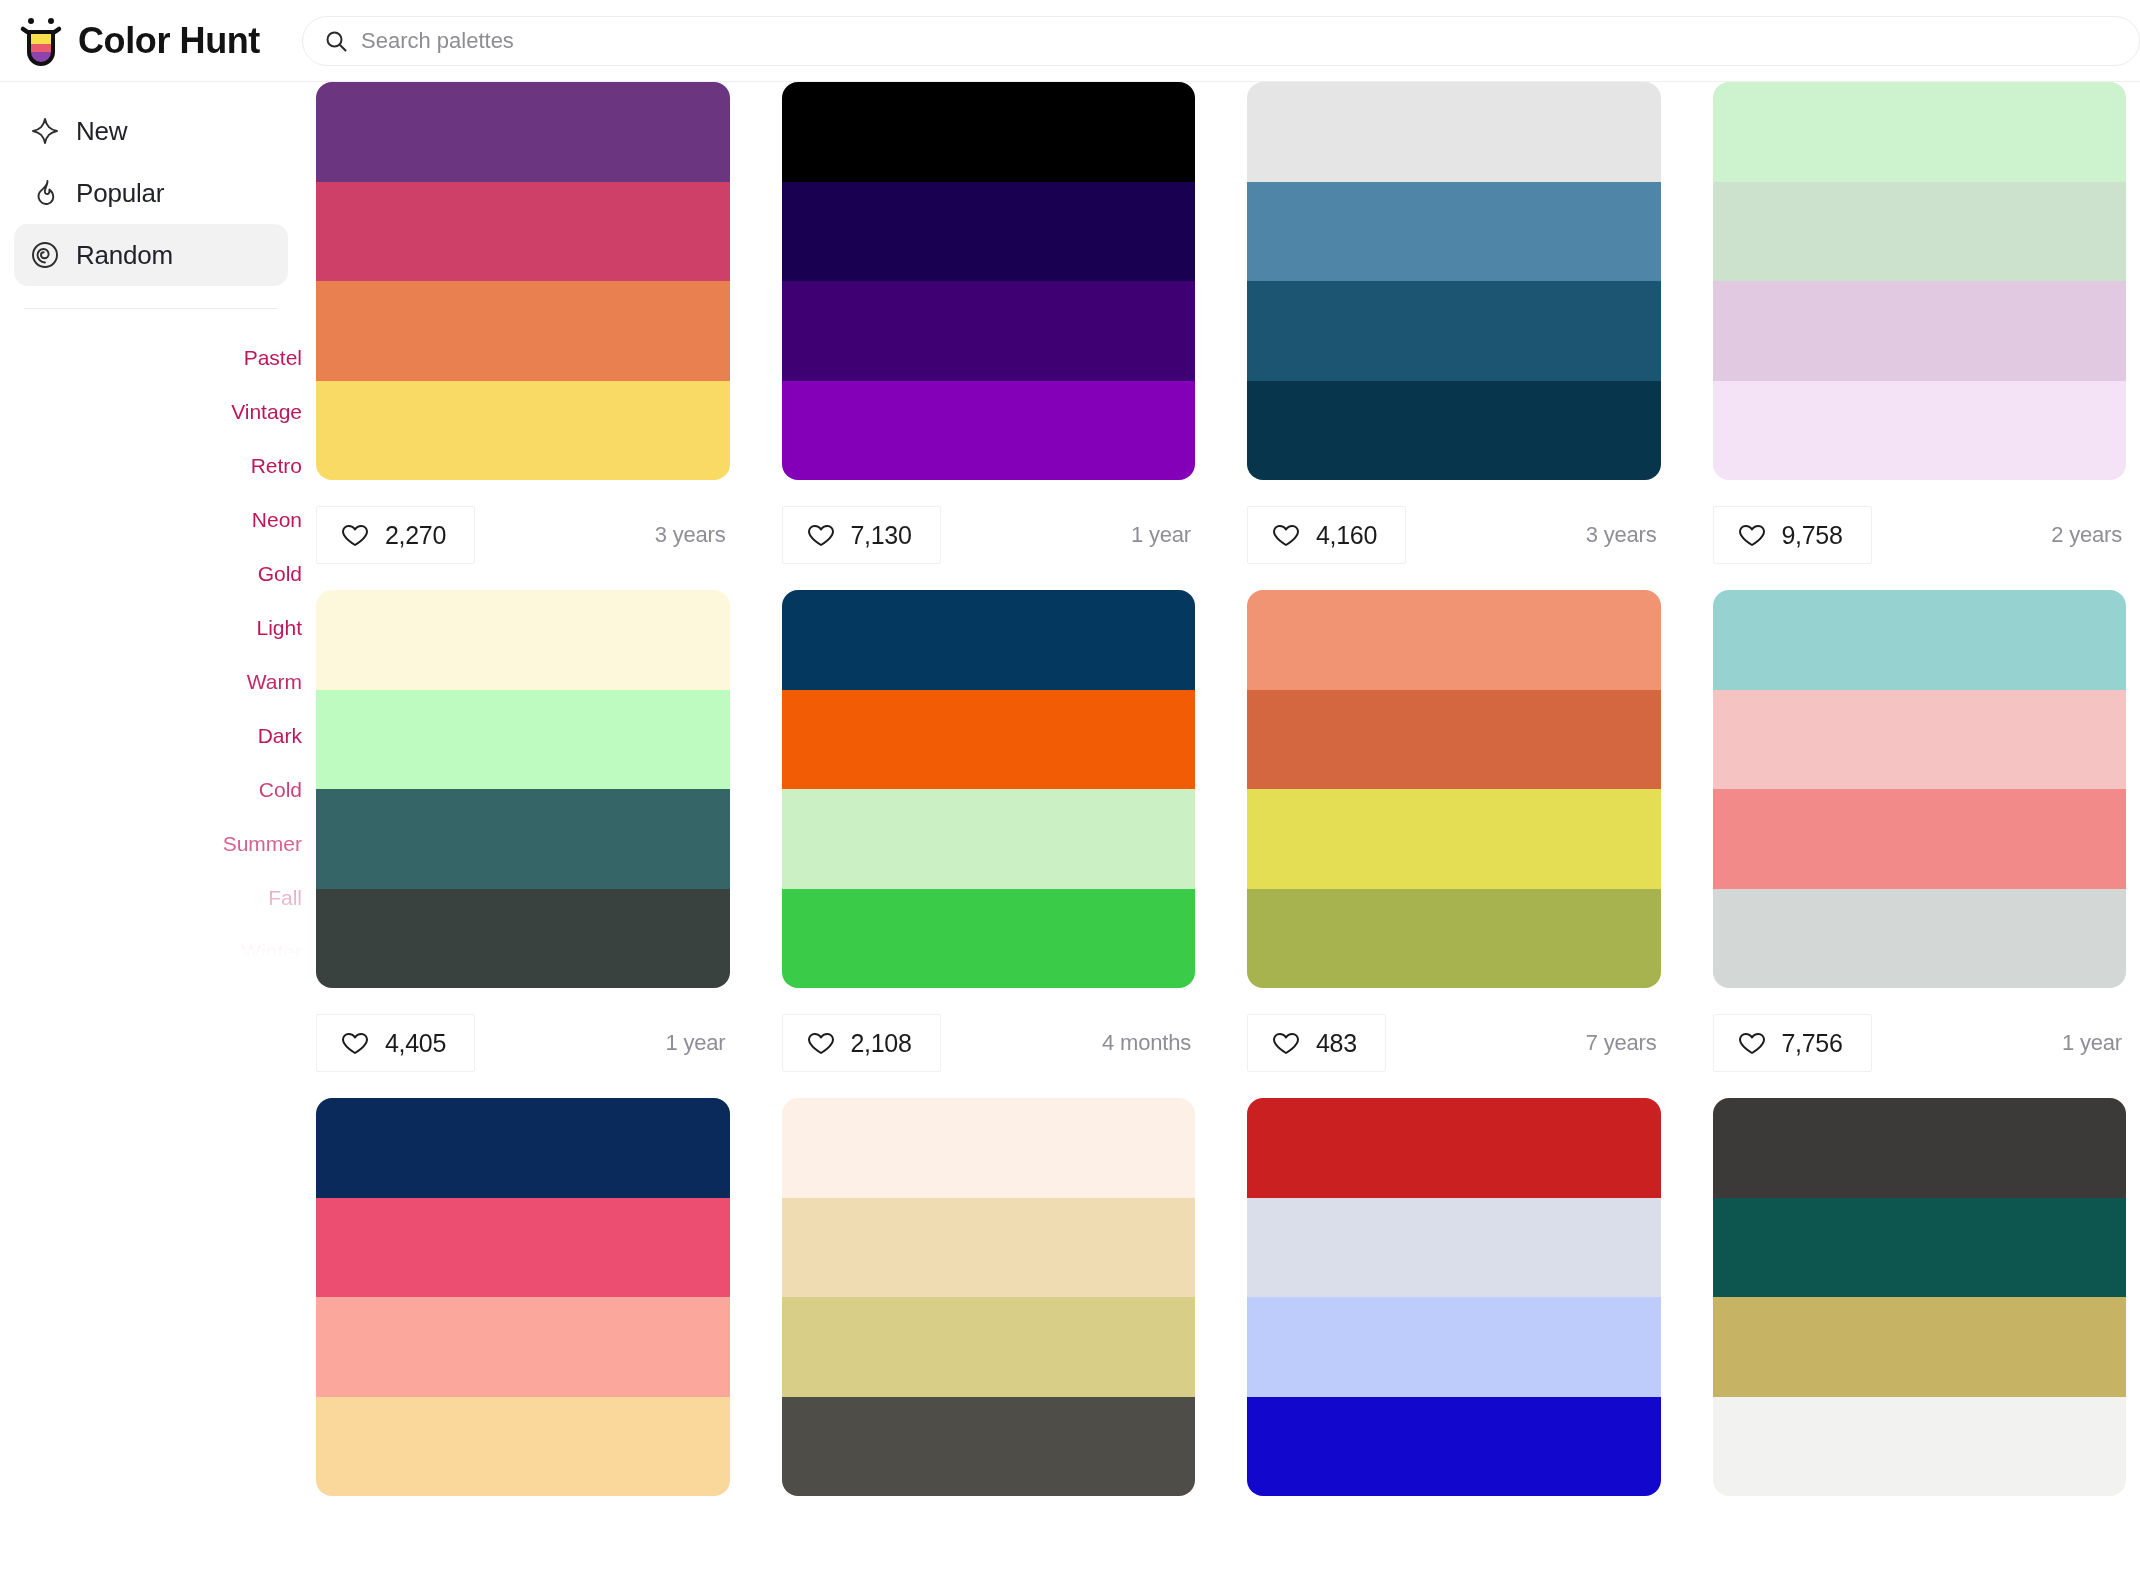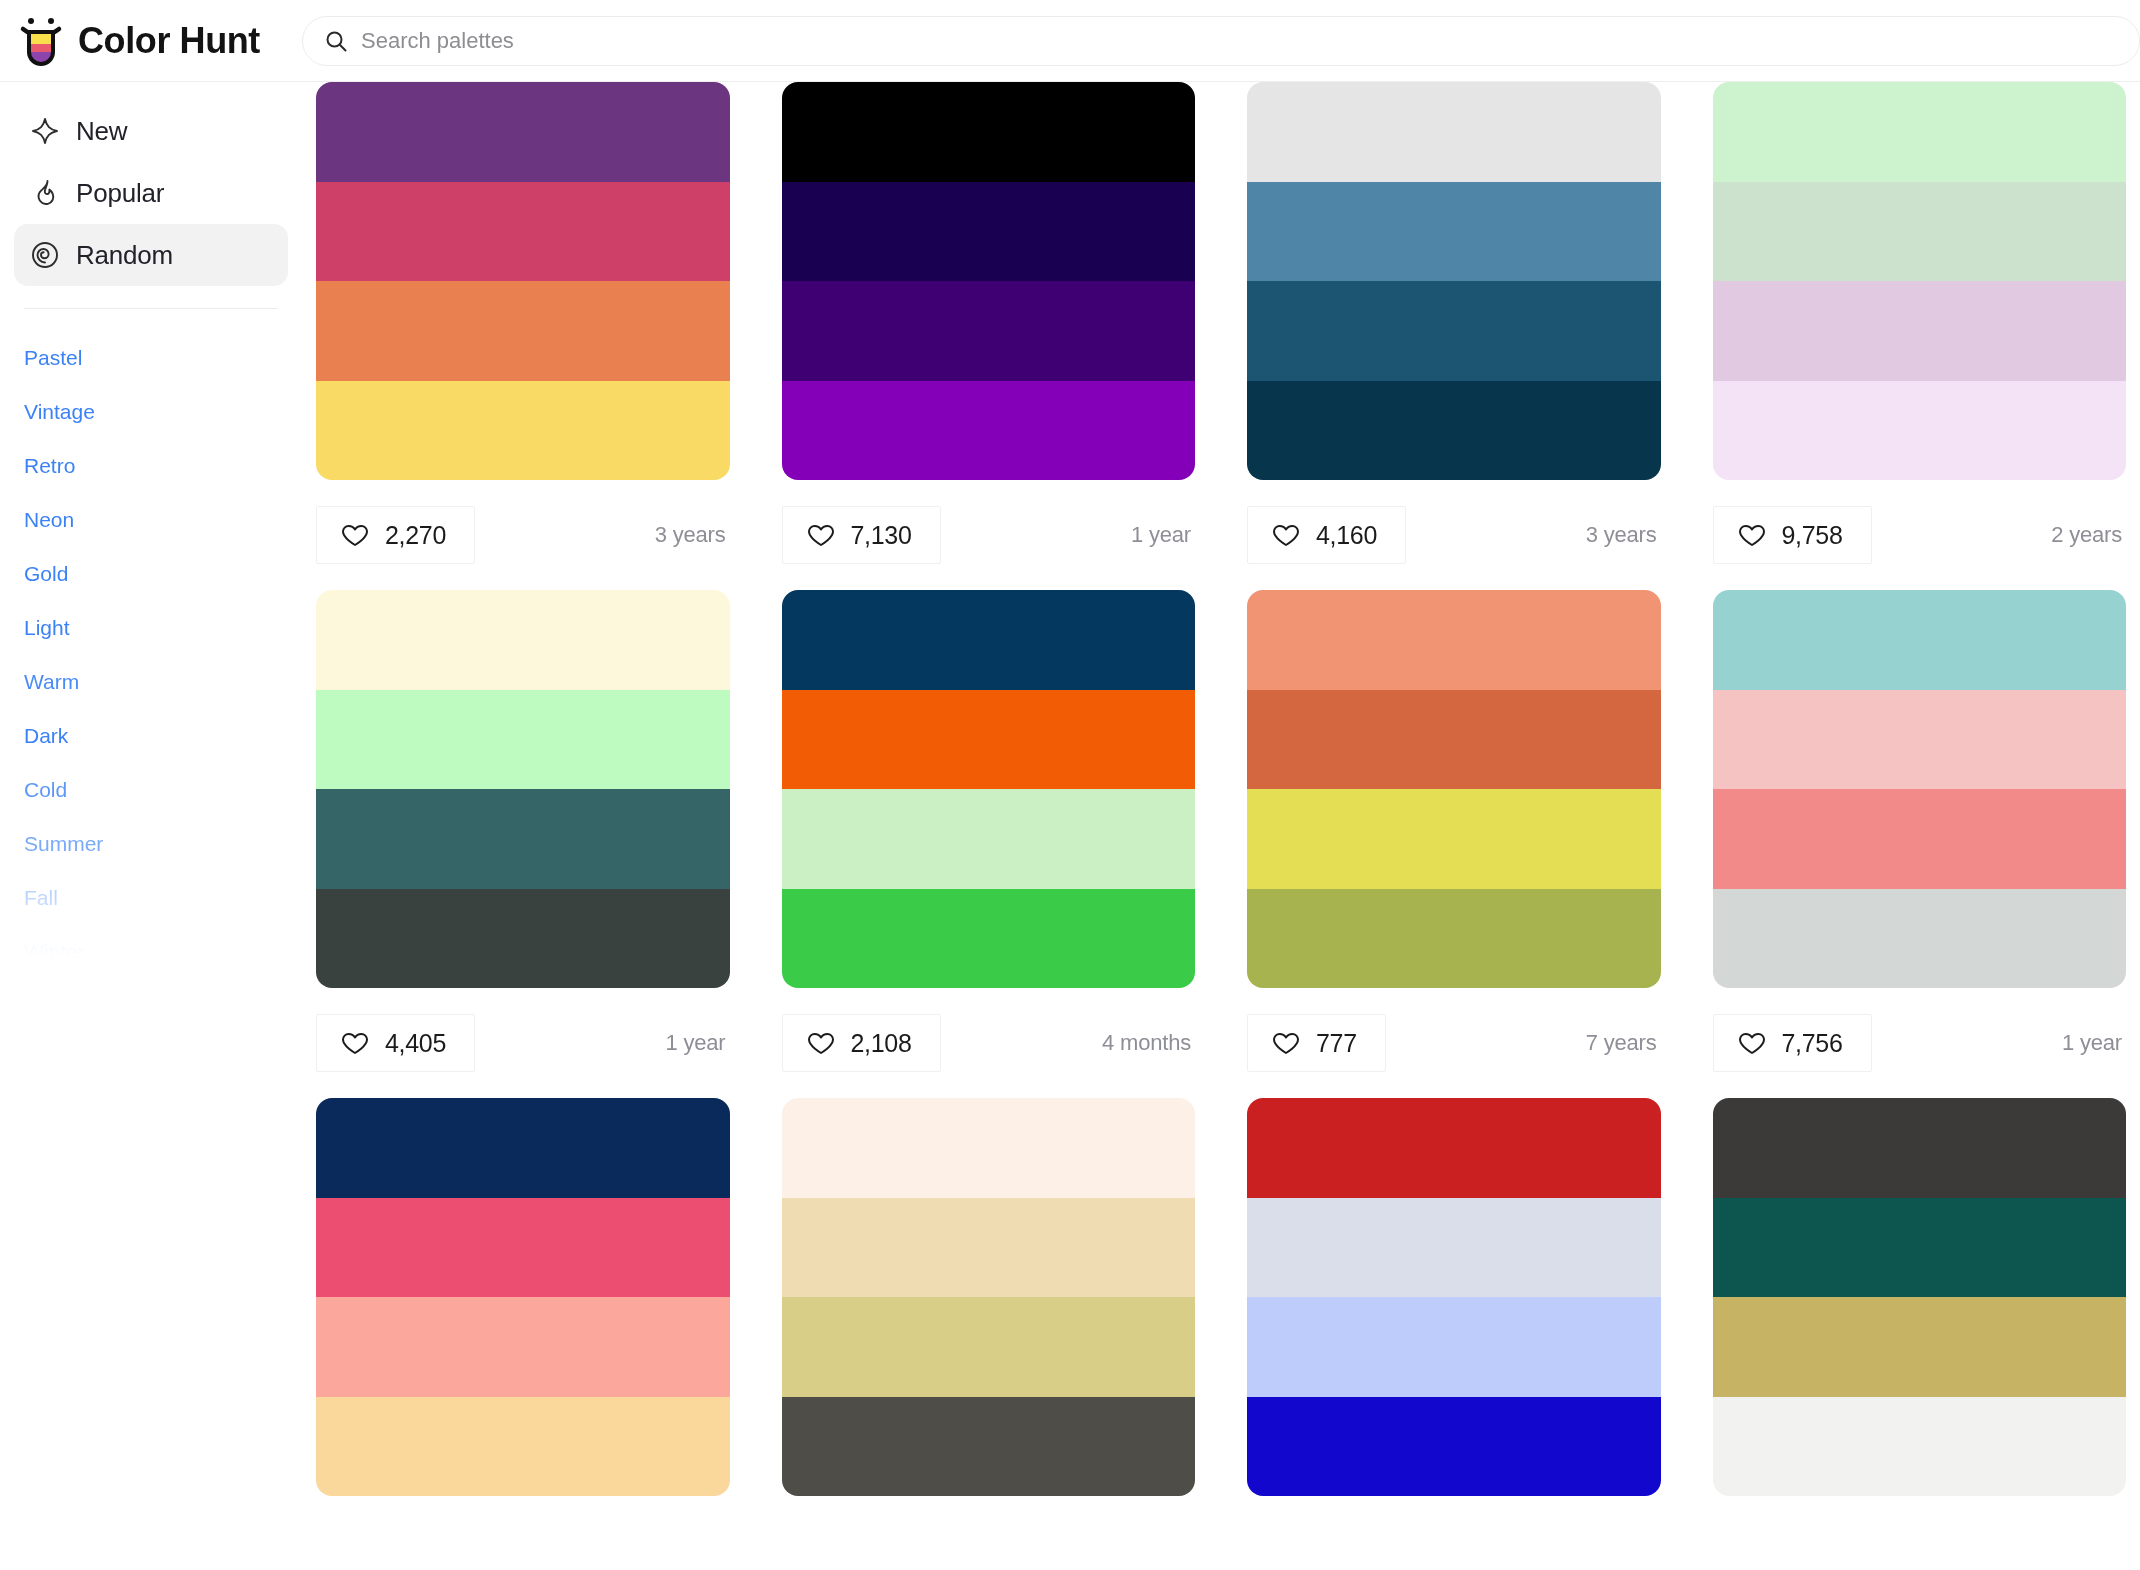--- a/index.html
+++ b/index.html
@@ -95,24 +95,25 @@
     background: #ececec;
     margin: 22px 24px 10px 24px;
   }
   #taglist {
     padding: 12px 0 0 24px;
     -webkit-mask-image: linear-gradient(to bottom, #000 0px, #000 540px, transparent 640px);
     mask-image: linear-gradient(to bottom, #000 0px, #000 540px, transparent 640px);
   }
   .tag-item {
     font-size: 21px;
-    color: #3b82f6;
+    color: #be185d;
     line-height: 54px;
     height: 54px;
     cursor: pointer;
+    text-align: right;
   }
 
   
   #grid {
     position: absolute;
     top: 82px;
     left: 302px;
     width: 1838px;
     height: 1488px;
     padding: 0 14px;
@@ -360,21 +361,21 @@
         <div class="swatch" style="background: rgb(240, 148, 115);"></div>
         <div class="swatch" style="background: rgb(213, 103, 64);"></div>
         <div class="swatch" style="background: rgb(227, 222, 83);"></div>
         <div class="swatch" style="background: rgb(167, 179, 79);"></div>
       </div>
       <div class="meta">
         <div class="like-btn">
           <span class="h-icon"><svg viewBox="0 0 28 25" width="28" height="25" fill="none" stroke="currentColor" stroke-width="2" stroke-linejoin="round">
               <path d="M14 22 C14 22 2 15.3 2 8.6 C2 5.5 4.5 3 7.6 3 C9.8 3 12.7 4.3 14 6.4 C15.3 4.3 18.2 3 20.4 3 C23.5 3 26 5.5 26 8.6 C26 15.3 14 22 14 22 Z"></path>
             </svg></span>
-          <span class="like-count">777</span>
+          <span class="like-count">483</span>
         </div>
         <span class="age">7 years</span>
       </div>
     </div>
     <div class="card">
       <div class="swatches">
         <div class="swatch" style="background: rgb(150, 211, 208);"></div>
         <div class="swatch" style="background: rgb(244, 195, 194);"></div>
         <div class="swatch" style="background: rgb(242, 138, 138);"></div>
         <div class="swatch" style="background: rgb(211, 215, 214);"></div>

